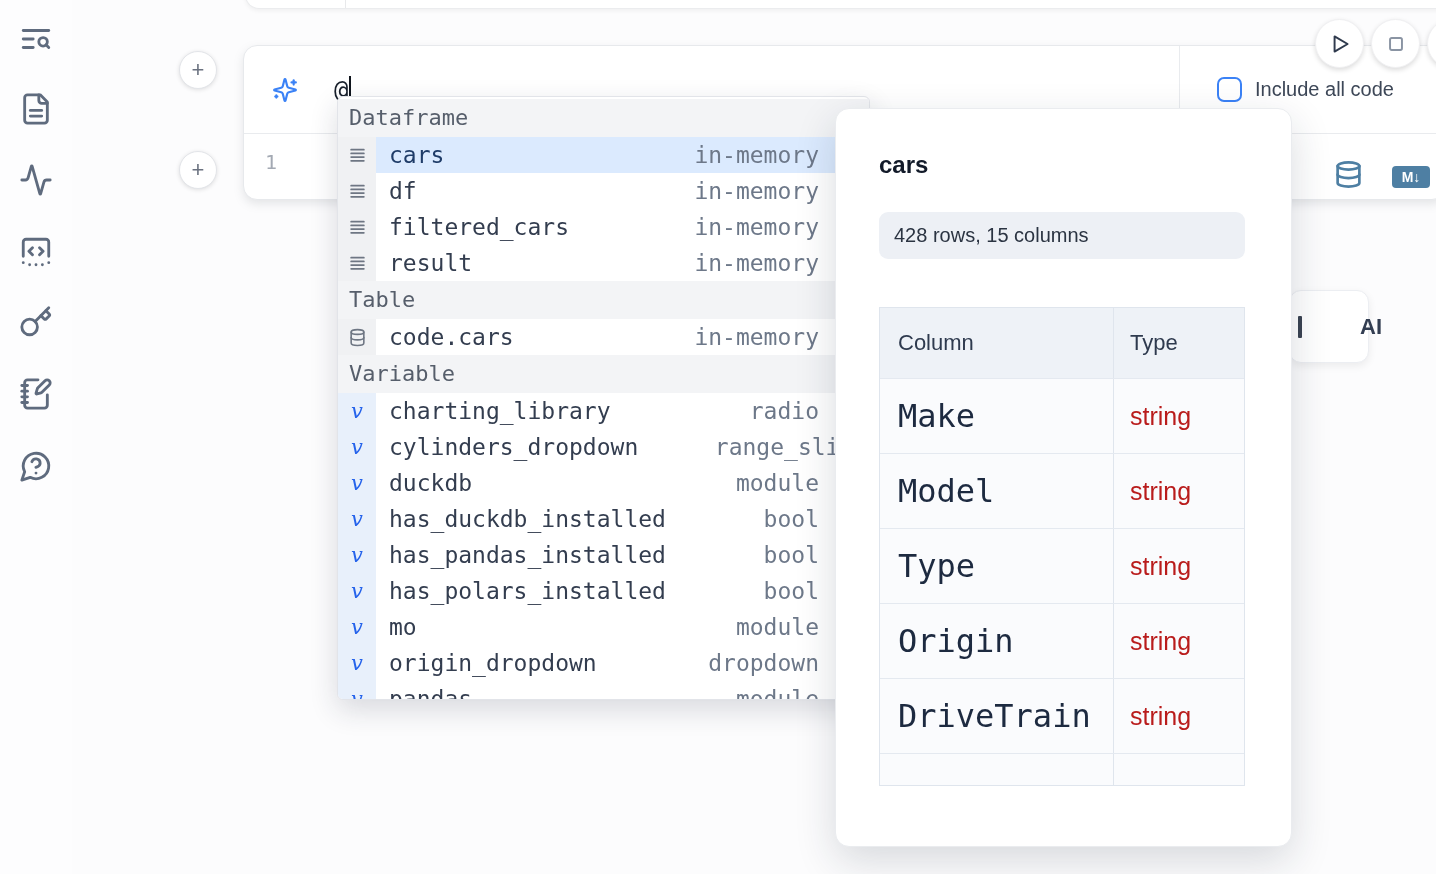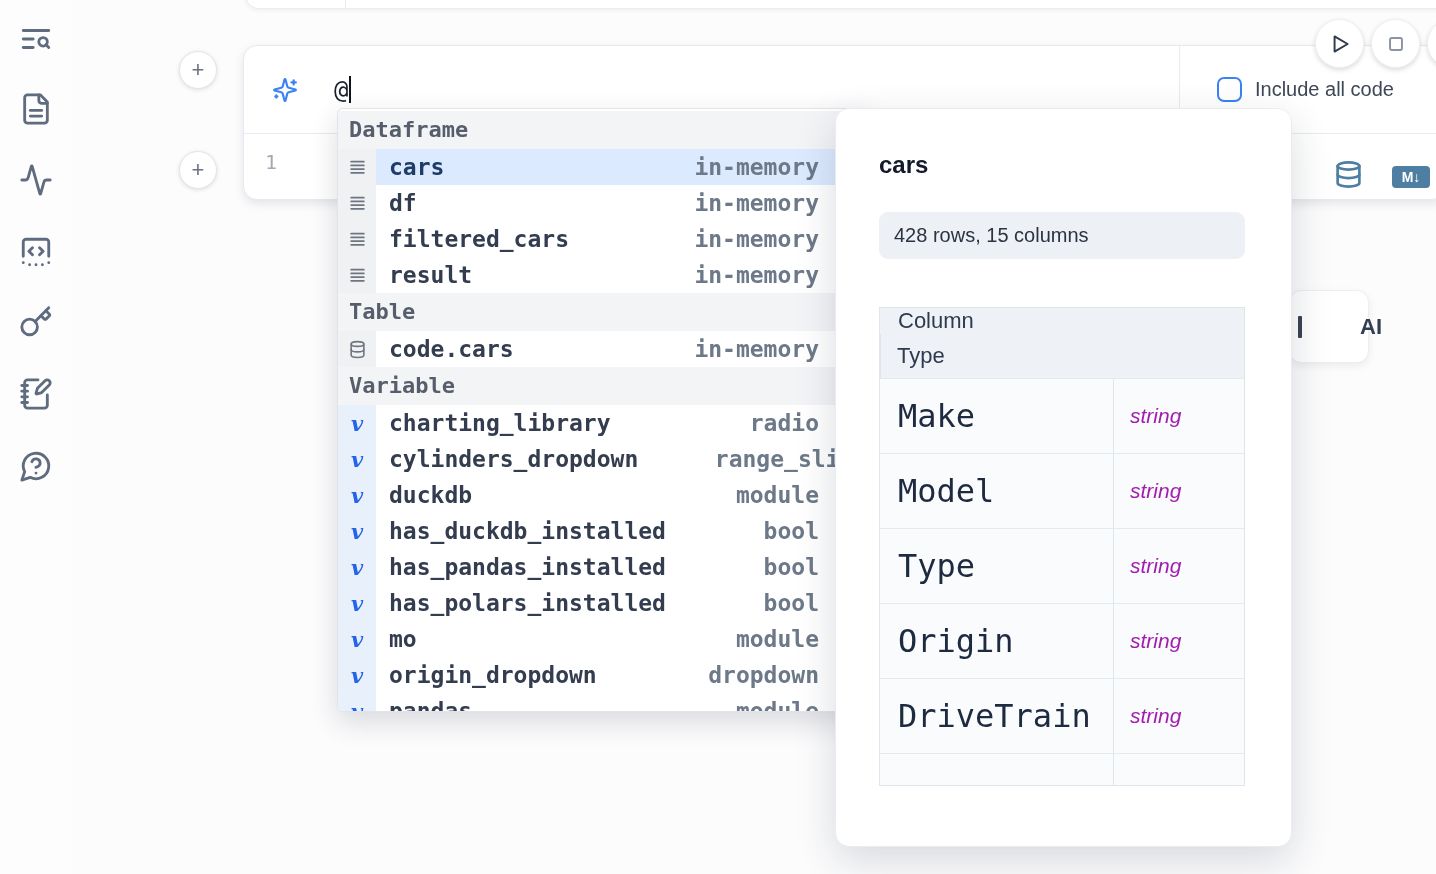--- a/index.html
+++ b/index.html
@@ -57,23 +57,23 @@
     padding:0 3px;cursor:pointer;}
 
   
   .run-circle{position:absolute;top:19px;width:49px;height:49px;border-radius:50%;background:#fff;
     border:1px solid #f0f0f2;box-shadow:0 2px 5px rgba(0,0,0,.14);display:flex;align-items:center;
     justify-content:center;cursor:pointer;padding:0;z-index:2;}
   #run-play{left:1315px;} #run-stop{left:1371px;} #run-extra{left:1427px;}
   .run-circle svg{width:26px;height:26px;fill:none;stroke-linecap:round;stroke-linejoin:round;}
 
   
-  #dropdown{position:absolute;left:337px;top:108px;width:533px;height:604px;background:#fff;
+  #dropdown{position:absolute;left:337px;top:96px;width:533px;height:604px;background:#fff;
     border:1px solid #e2e4e9;border-radius:6px;box-shadow:0 10px 28px rgba(30,40,60,.16);
-    overflow:hidden;z-index:5;box-sizing:border-box;padding-top:2px;font-weight:bold;}
+    overflow:hidden;z-index:5;box-sizing:border-box;padding-top:2px;}
   .ac-header{height:38px;background:#f3f4f6;color:#565e6b;font-size:22px;line-height:38px;
     padding-left:11px;}
   .ac-item{height:36px;display:flex;align-items:stretch;cursor:pointer;}
   .ac-gutter{width:38px;flex:none;background:#f0f1f3;display:flex;align-items:center;
     justify-content:center;}
   .ac-item.kind-variable .ac-gutter{background:#e8f0fb;}
   .ac-main{flex:1;display:flex;align-items:center;padding:0 50px 0 13px;min-width:0;}
   .ac-item.selected .ac-main{background:#dbeafe;}
   .ac-name{font-size:23px;color:#333d4f;white-space:pre;}
   .ac-item.selected .ac-name{color:#1f3c68;}
@@ -100,25 +100,25 @@
   #pv-source{margin-top:14px;font-size:20px;color:#6f7a8c;line-height:24px;}
   #pv-chip{margin-top:32px;height:47px;background:#edf0f5;border-radius:9px;line-height:47px;
     padding-left:15px;font-size:20px;color:#2b3442;}
   #pv-table{margin-top:48px;border:1px solid #dfe5ed;box-sizing:border-box;}
   .pv-tr{display:flex;border-top:1px solid #e4e9f0;}
   .pv-tr:first-child{border-top:none;}
   .pv-col1{width:233px;flex:none;display:flex;align-items:center;padding-left:18px;
     box-sizing:border-box;min-width:0;}
   .pv-col2{flex:1;display:flex;align-items:center;padding-left:16px;
     border-left:1px solid #dfe5ed;min-width:0;}
-  .pv-head{height:70px;background:#eef2f7;flex-direction:column;}
+  .pv-head{height:70px;background:#eef2f7;}
   .pv-head .pv-col1,.pv-head .pv-col2{font-size:22px;color:#2e3a4e;}
   .pv-body{height:74px;background:#fafbfd;}
   .pv-body .pv-name{font-size:32px;color:#1d2a40;}
-  .pv-body .pv-type{font-size:21px;color:#a21caf;font-style:italic;}
+  .pv-body .pv-type{font-size:25px;color:#b91c1c;}
   .pv-body.partial{height:31px;}
 </style>
 </head>
 <body>
 
 <div id="sidebar">
   <button class="sb-btn" style="top:20px">
       <svg viewBox="0 0 24 24">
         <path d="M21 6H3"></path>
         <path d="M10 12H3"></path>

